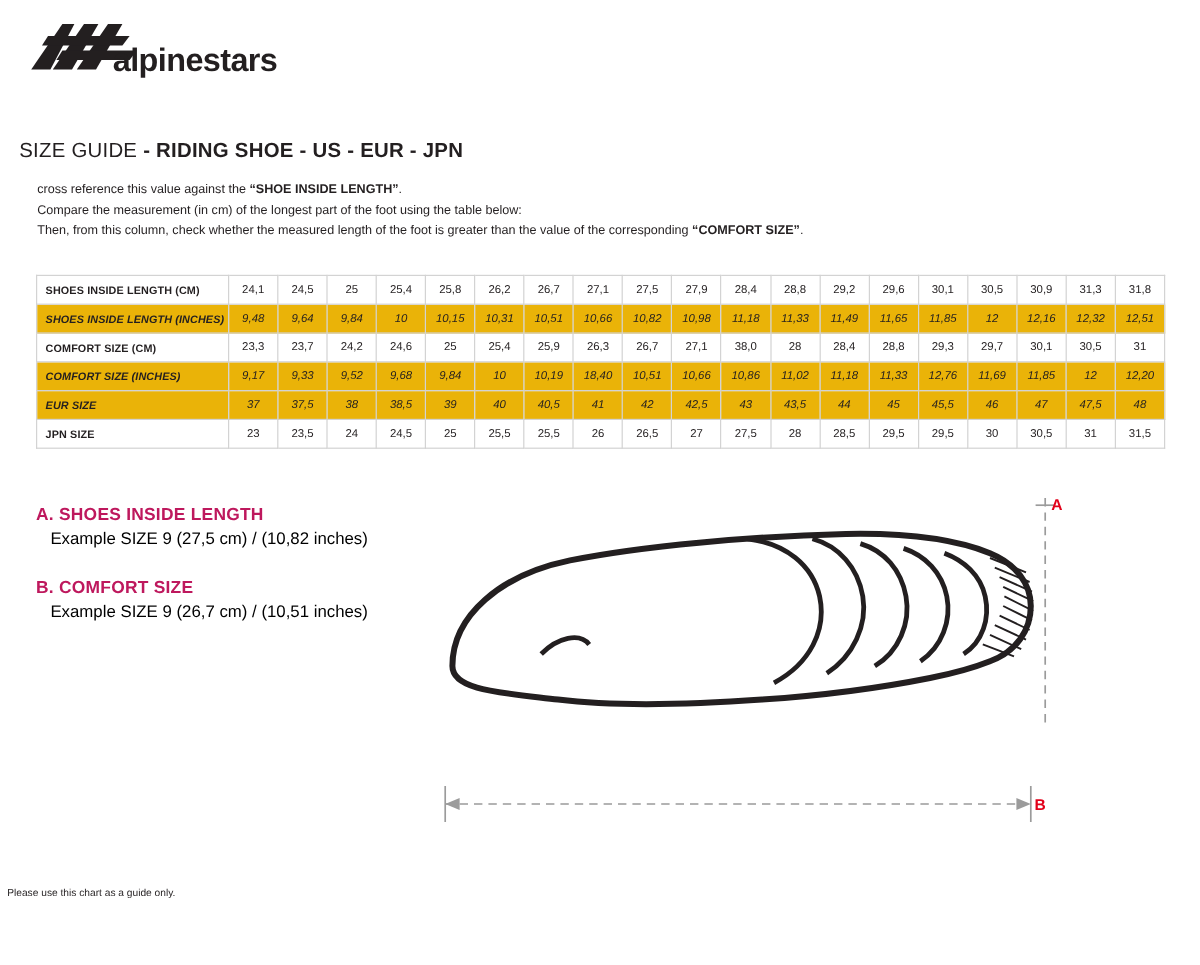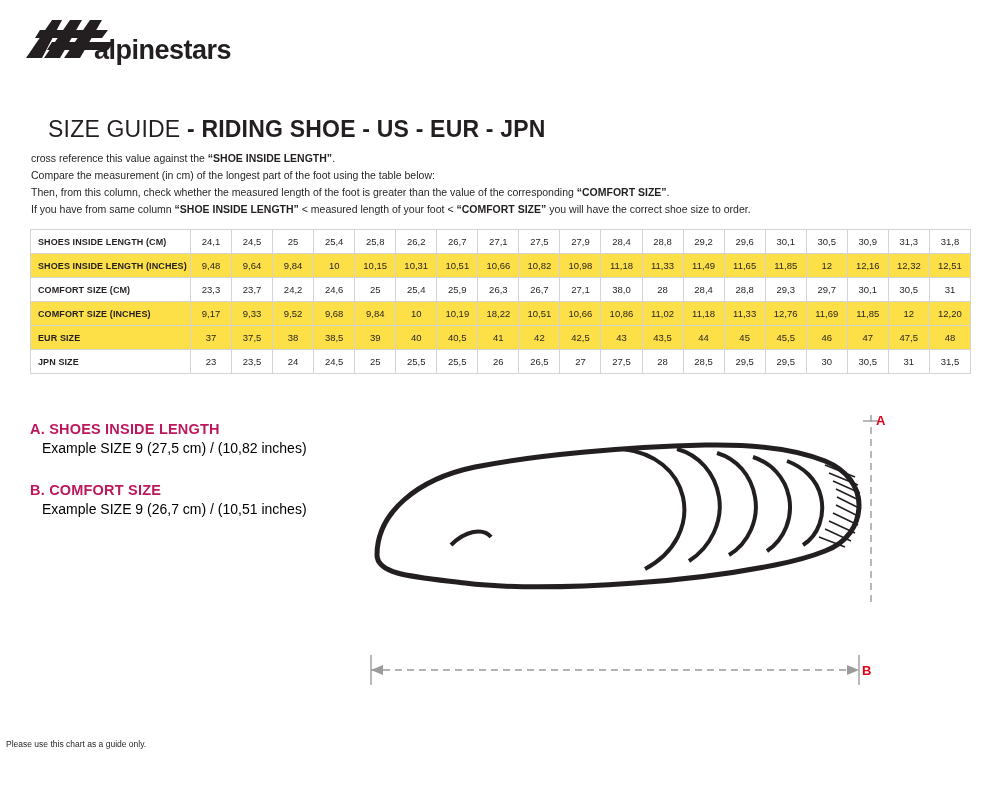--- a/index.html
+++ b/index.html
@@ -21,23 +21,23 @@
     left: 22px;
     top: 14px;
     width: 260px;
     height: 60px;
   }
   .logo-wrap svg { display: block; }
 
   
   .title {
     position: absolute;
-    left: 48px;
+    left: 16px;
     top: 116px;
-    font-size: 23px;
+    font-size: 17px;
     letter-spacing: .2px;
     white-space: nowrap;
   }
   .title .light { font-weight: 400; color: #231f20; }
   .title .bold { font-weight: 700; color: #231f20; }
 
   
   .intro {
     position: absolute;
     left: 31px;
@@ -70,21 +70,21 @@
     color: #231f20;
     padding: 0;
   }
   table.size-table td.rowhead {
     text-align: left;
     padding-left: 7px;
     font-weight: 700;
     font-size: 9px;
     letter-spacing: .1px;
   }
-  table.size-table tr.alt td { background: #fde047; }
+  table.size-table tr.alt td { background: #eab308; font-style: italic; }
   table.size-table tr td:first-child { width: 152px; }
 
   
   .legend {
     position: absolute;
     left: 30px;
     top: 421px;
     width: 340px;
   }
   .legend h3 {
@@ -153,23 +153,20 @@
 
 <div class="intro">
   <div>
     <span>cross reference this value against the </span><b>“SHOE INSIDE LENGTH”</b><span>.</span>
   </div>
   <div>
     <span>Compare the measurement (in cm) of the longest part of the foot using the table below:</span>
   </div>
   <div>
     <span>Then, from this column, check whether the measured length of the foot is greater than the value of the corresponding </span><b>“COMFORT SIZE”</b><span>.</span>
-  </div>
-  <div>
-    <span>If you have from same column </span><b>“SHOE INSIDE LENGTH”</b><span> &lt;  measured length of your foot  &lt; </span><b>“COMFORT SIZE”</b><span> you will have the correct shoe size to order.</span>
   </div>
 </div>
 
 <div class="table-wrap">
   <table class="size-table">
     <tbody id="size-table-body">
         <tr>
           <td class="rowhead">SHOES INSIDE LENGTH (CM)</td>
           <td>24,1</td>
           <td>24,5</td>
@@ -237,21 +234,21 @@
         </tr>
         <tr class="alt">
           <td class="rowhead">COMFORT SIZE (INCHES)</td>
           <td>9,17</td>
           <td>9,33</td>
           <td>9,52</td>
           <td>9,68</td>
           <td>9,84</td>
           <td>10</td>
           <td>10,19</td>
-          <td>18,22</td>
+          <td>18,40</td>
           <td>10,51</td>
           <td>10,66</td>
           <td>10,86</td>
           <td>11,02</td>
           <td>11,18</td>
           <td>11,33</td>
           <td>12,76</td>
           <td>11,69</td>
           <td>11,85</td>
           <td>12</td>

